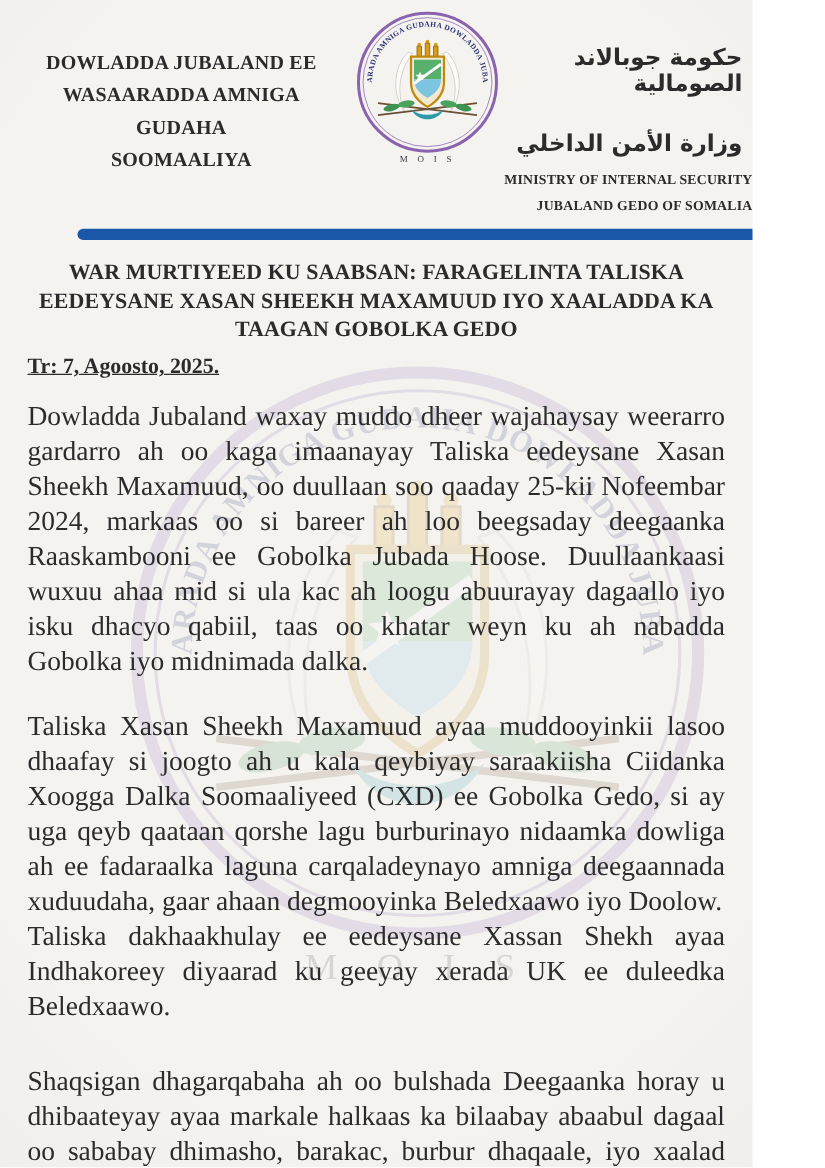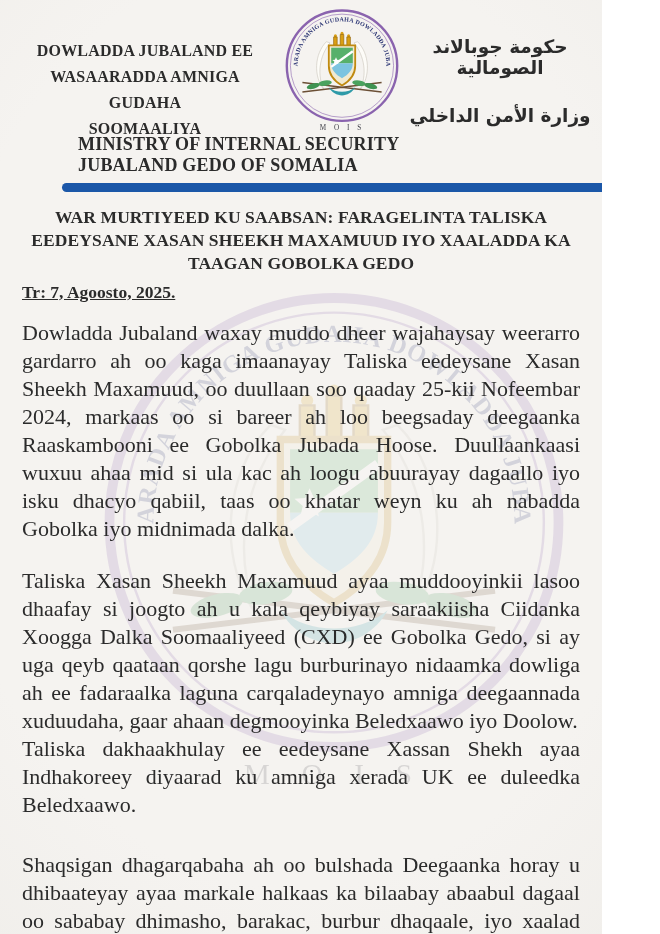--- a/index.html
+++ b/index.html
@@ -9,24 +9,24 @@
     overflow:hidden;
     background: radial-gradient(120% 100% at 50% 45%, #f5f3f0 50%, #efede9 80%, #e4e1db 100%);
     font-family:"Liberation Serif", serif;
     color:#2b2b2b;
   }
   
   .hdr { display:flex; align-items:flex-start; padding:26px 8px 0 16px; }
   .org-left { width:258px; flex:0 0 auto; text-align:center; font-weight:bold;
               font-size:16px; line-height:26px; padding-top:12px; letter-spacing:.2px; }
   .seal-wrap { flex:0 0 auto; width:120px; margin:-18px 4px 0 8px; }
-  .org-right { flex:1; direction:rtl; text-align:center; padding-top:10px;
+  .org-right { flex:1; direction:rtl; padding-top:10px;
                font-family:"DejaVu Sans", sans-serif; font-weight:bold; font-size:18.5px; }
   .org-right .ar2 { margin-top:27px; }
-  .ministry { text-align:left; font-weight:bold; font-size:18px; line-height:21px;
+  .ministry { text-align:right; font-weight:bold; font-size:11px; line-height:21px;
               margin-top:-8px; padding-left:78px; letter-spacing:.2px; }
   .bar { height:9px; width:578px; margin:7px 0 0 62px; border-radius:5px; background:#1b57a8; }
   
   .doc-title { font-weight:bold; font-size:17.5px; line-height:23px; text-align:center;
                margin:14px 26px 0 26px; letter-spacing:.1px; }
   .dateline { margin:7px 0 0 22px; font-weight:bold; font-size:17.5px;
               text-decoration:underline; }
   .body { position:relative; margin:16px 22px 0 22px; font-size:22px; line-height:28px;
           text-align:justify; }
   .body p { margin:0; }
@@ -111,17 +111,17 @@
 
     <div class="bar"></div>
 
     <div class="doc-title">WAR MURTIYEED KU SAABSAN: FARAGELINTA TALISKA EEDEYSANE XASAN SHEEKH MAXAMUUD IYO XAALADDA KA TAAGAN GOBOLKA GEDO</div>
 
     <div class="dateline">Tr: 7, Agoosto, 2025.</div>
 
     <div class="body">
       <p class="gap-after">Dowladda Jubaland waxay muddo dheer wajahaysay weerarro gardarro ah oo kaga imaanayay Taliska eedeysane Xasan Sheekh Maxamuud, oo duullaan soo qaaday 25-kii Nofeembar 2024, markaas oo si bareer ah loo beegsaday deegaanka Raaskambooni ee Gobolka Jubada Hoose. Duullaankaasi wuxuu ahaa mid si ula kac ah loogu abuurayay dagaallo iyo isku dhacyo qabiil, taas oo khatar weyn ku ah nabadda Gobolka iyo midnimada dalka.</p>
       <p>Taliska Xasan Sheekh Maxamuud ayaa muddooyinkii lasoo dhaafay si joogto ah u kala qeybiyay saraakiisha Ciidanka Xoogga Dalka Soomaaliyeed (CXD) ee Gobolka Gedo, si ay uga qeyb qaataan qorshe lagu burburinayo nidaamka dowliga ah ee fadaraalka laguna carqaladeynayo amniga deegaannada xuduudaha, gaar ahaan degmooyinka Beledxaawo iyo Doolow.</p>
-      <p class="gap-after-lg">Taliska dakhaakhulay ee eedeysane Xassan Shekh ayaa Indhakoreey diyaarad ku amniga xerada UK ee duleedka Beledxaawo.</p>
+      <p class="gap-after-lg">Taliska dakhaakhulay ee eedeysane Xassan Shekh ayaa Indhakoreey diyaarad ku geeyay xerada UK ee duleedka Beledxaawo.</p>
       <p>Shaqsigan dhagarqabaha ah oo bulshada Deegaanka horay u dhibaateyay ayaa markale halkaas ka bilaabay abaabul dagaal oo sababay dhimasho, barakac, burbur dhaqaale, iyo xaalad bini'aadantinimo oo weli ka taagan deegaanka.</p>
     </div>
   </div>
 </div>
 
 </body></html>

